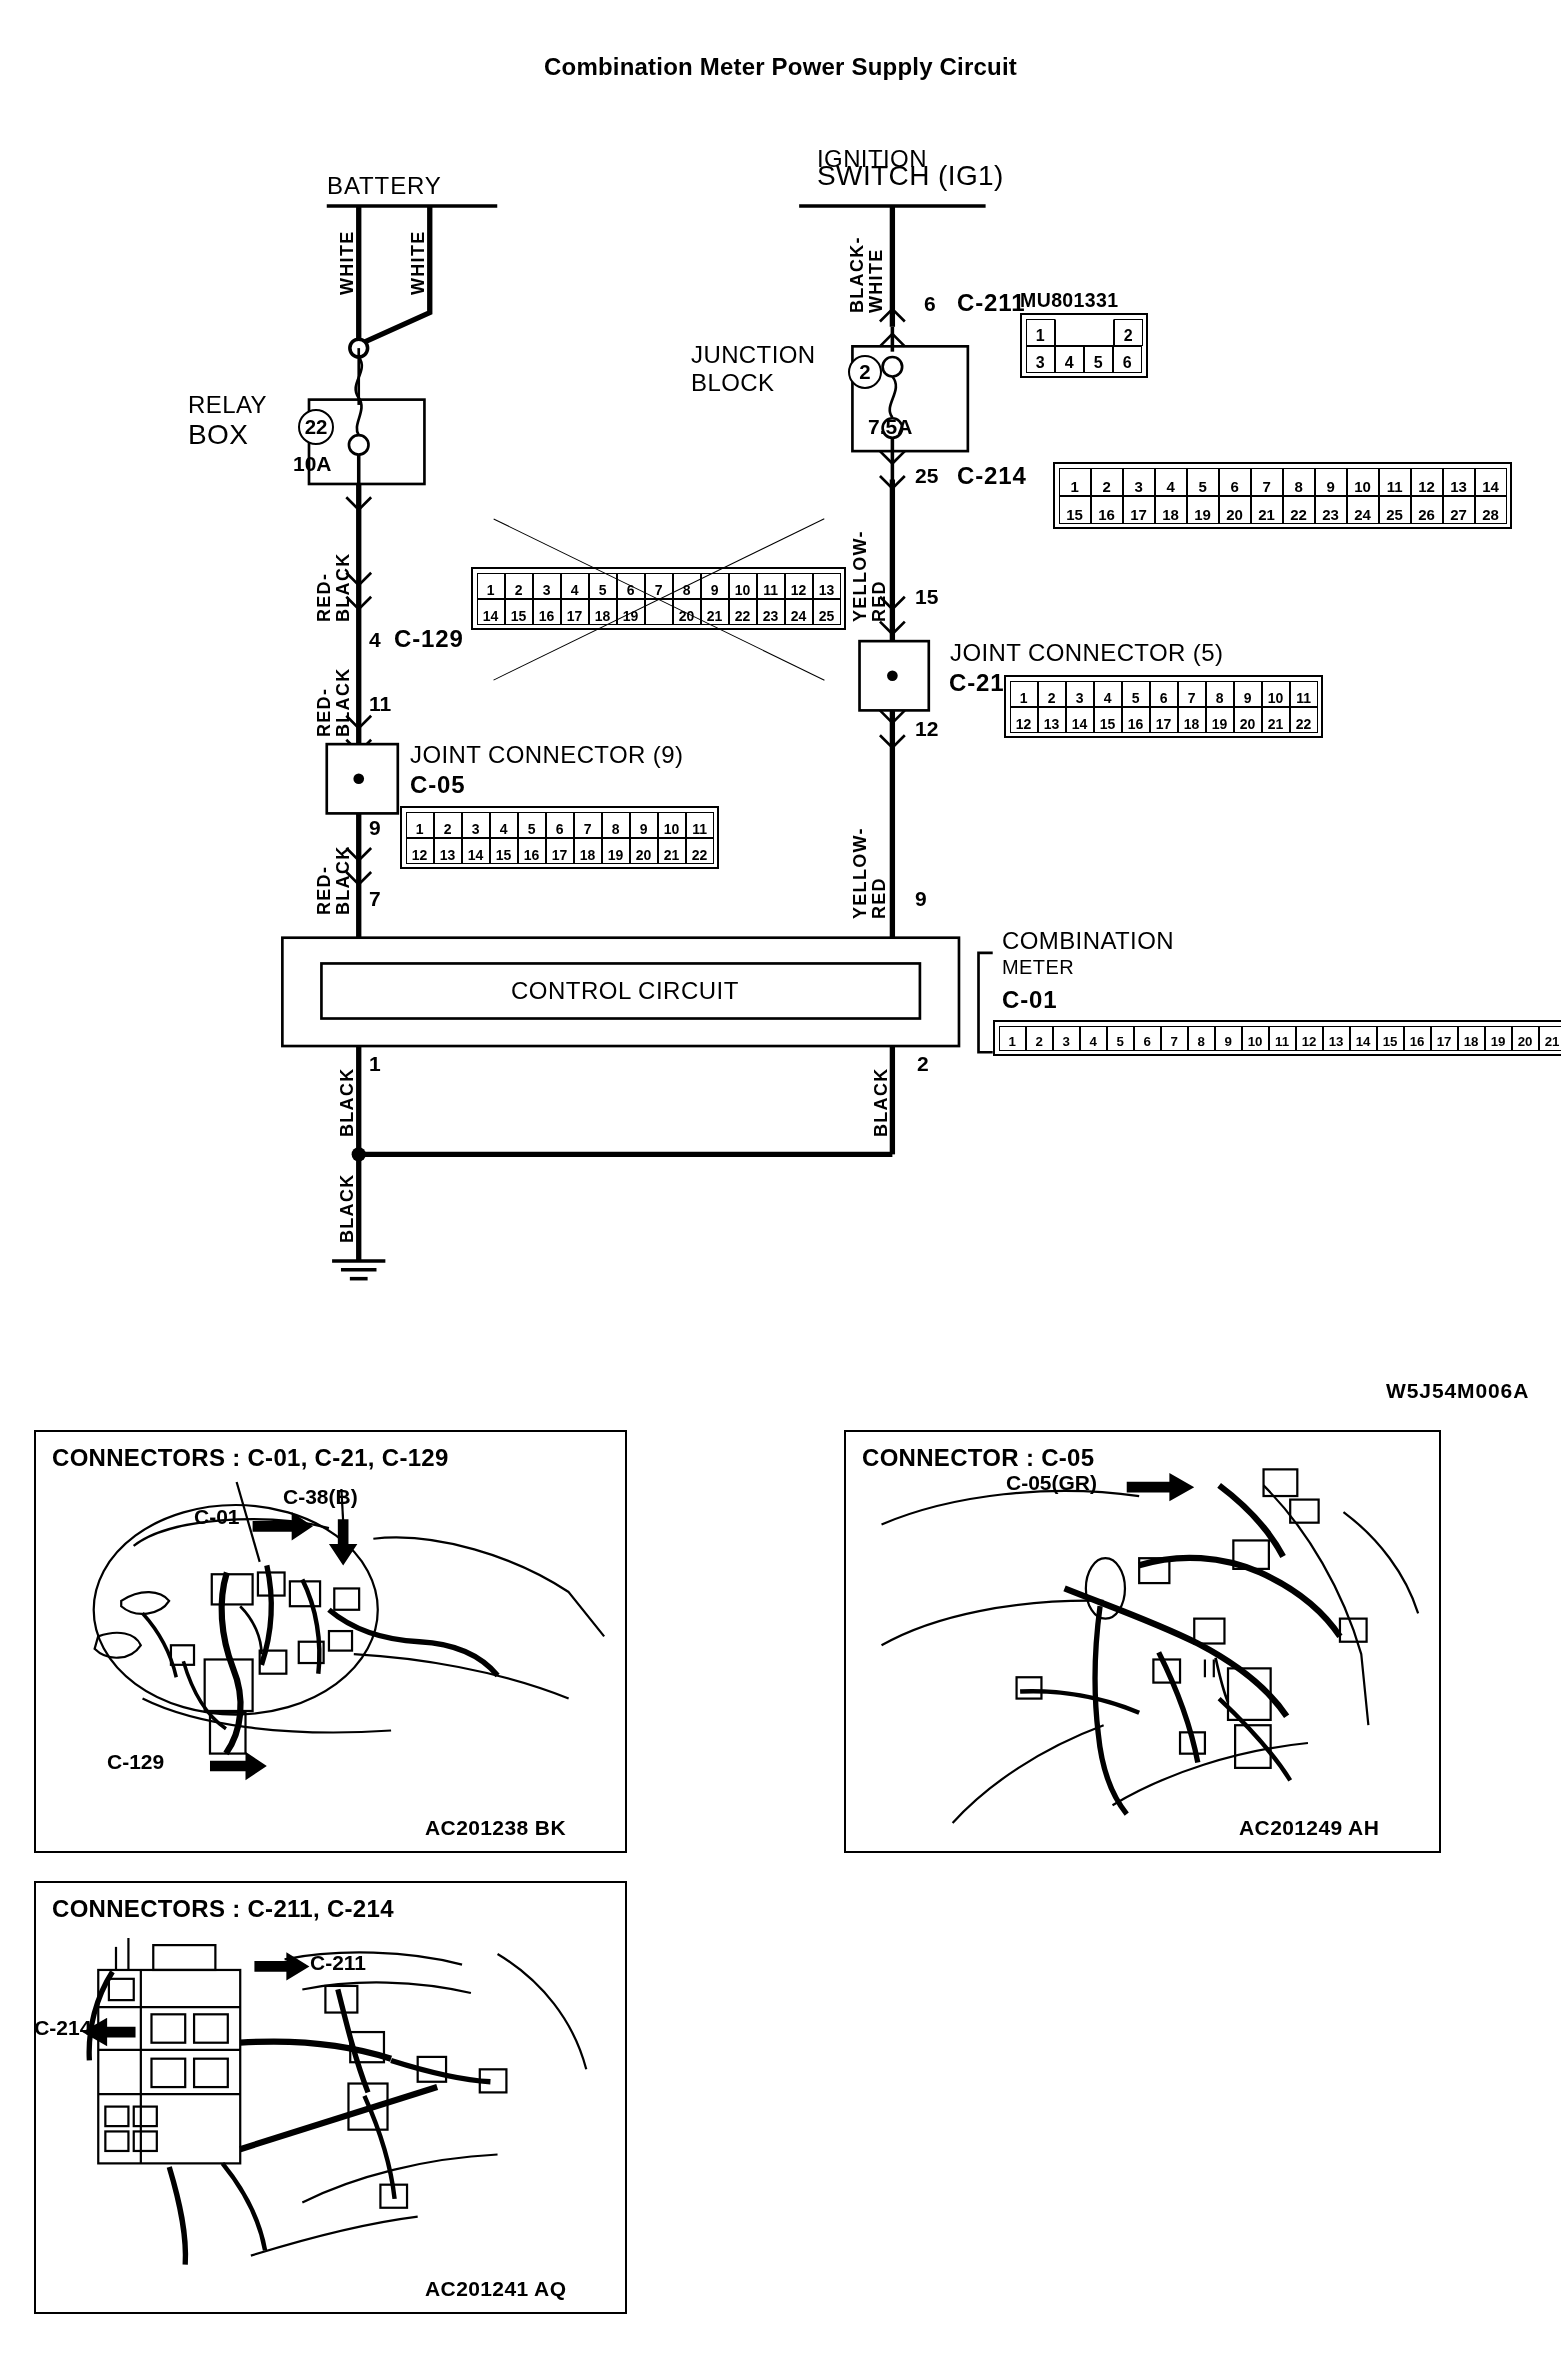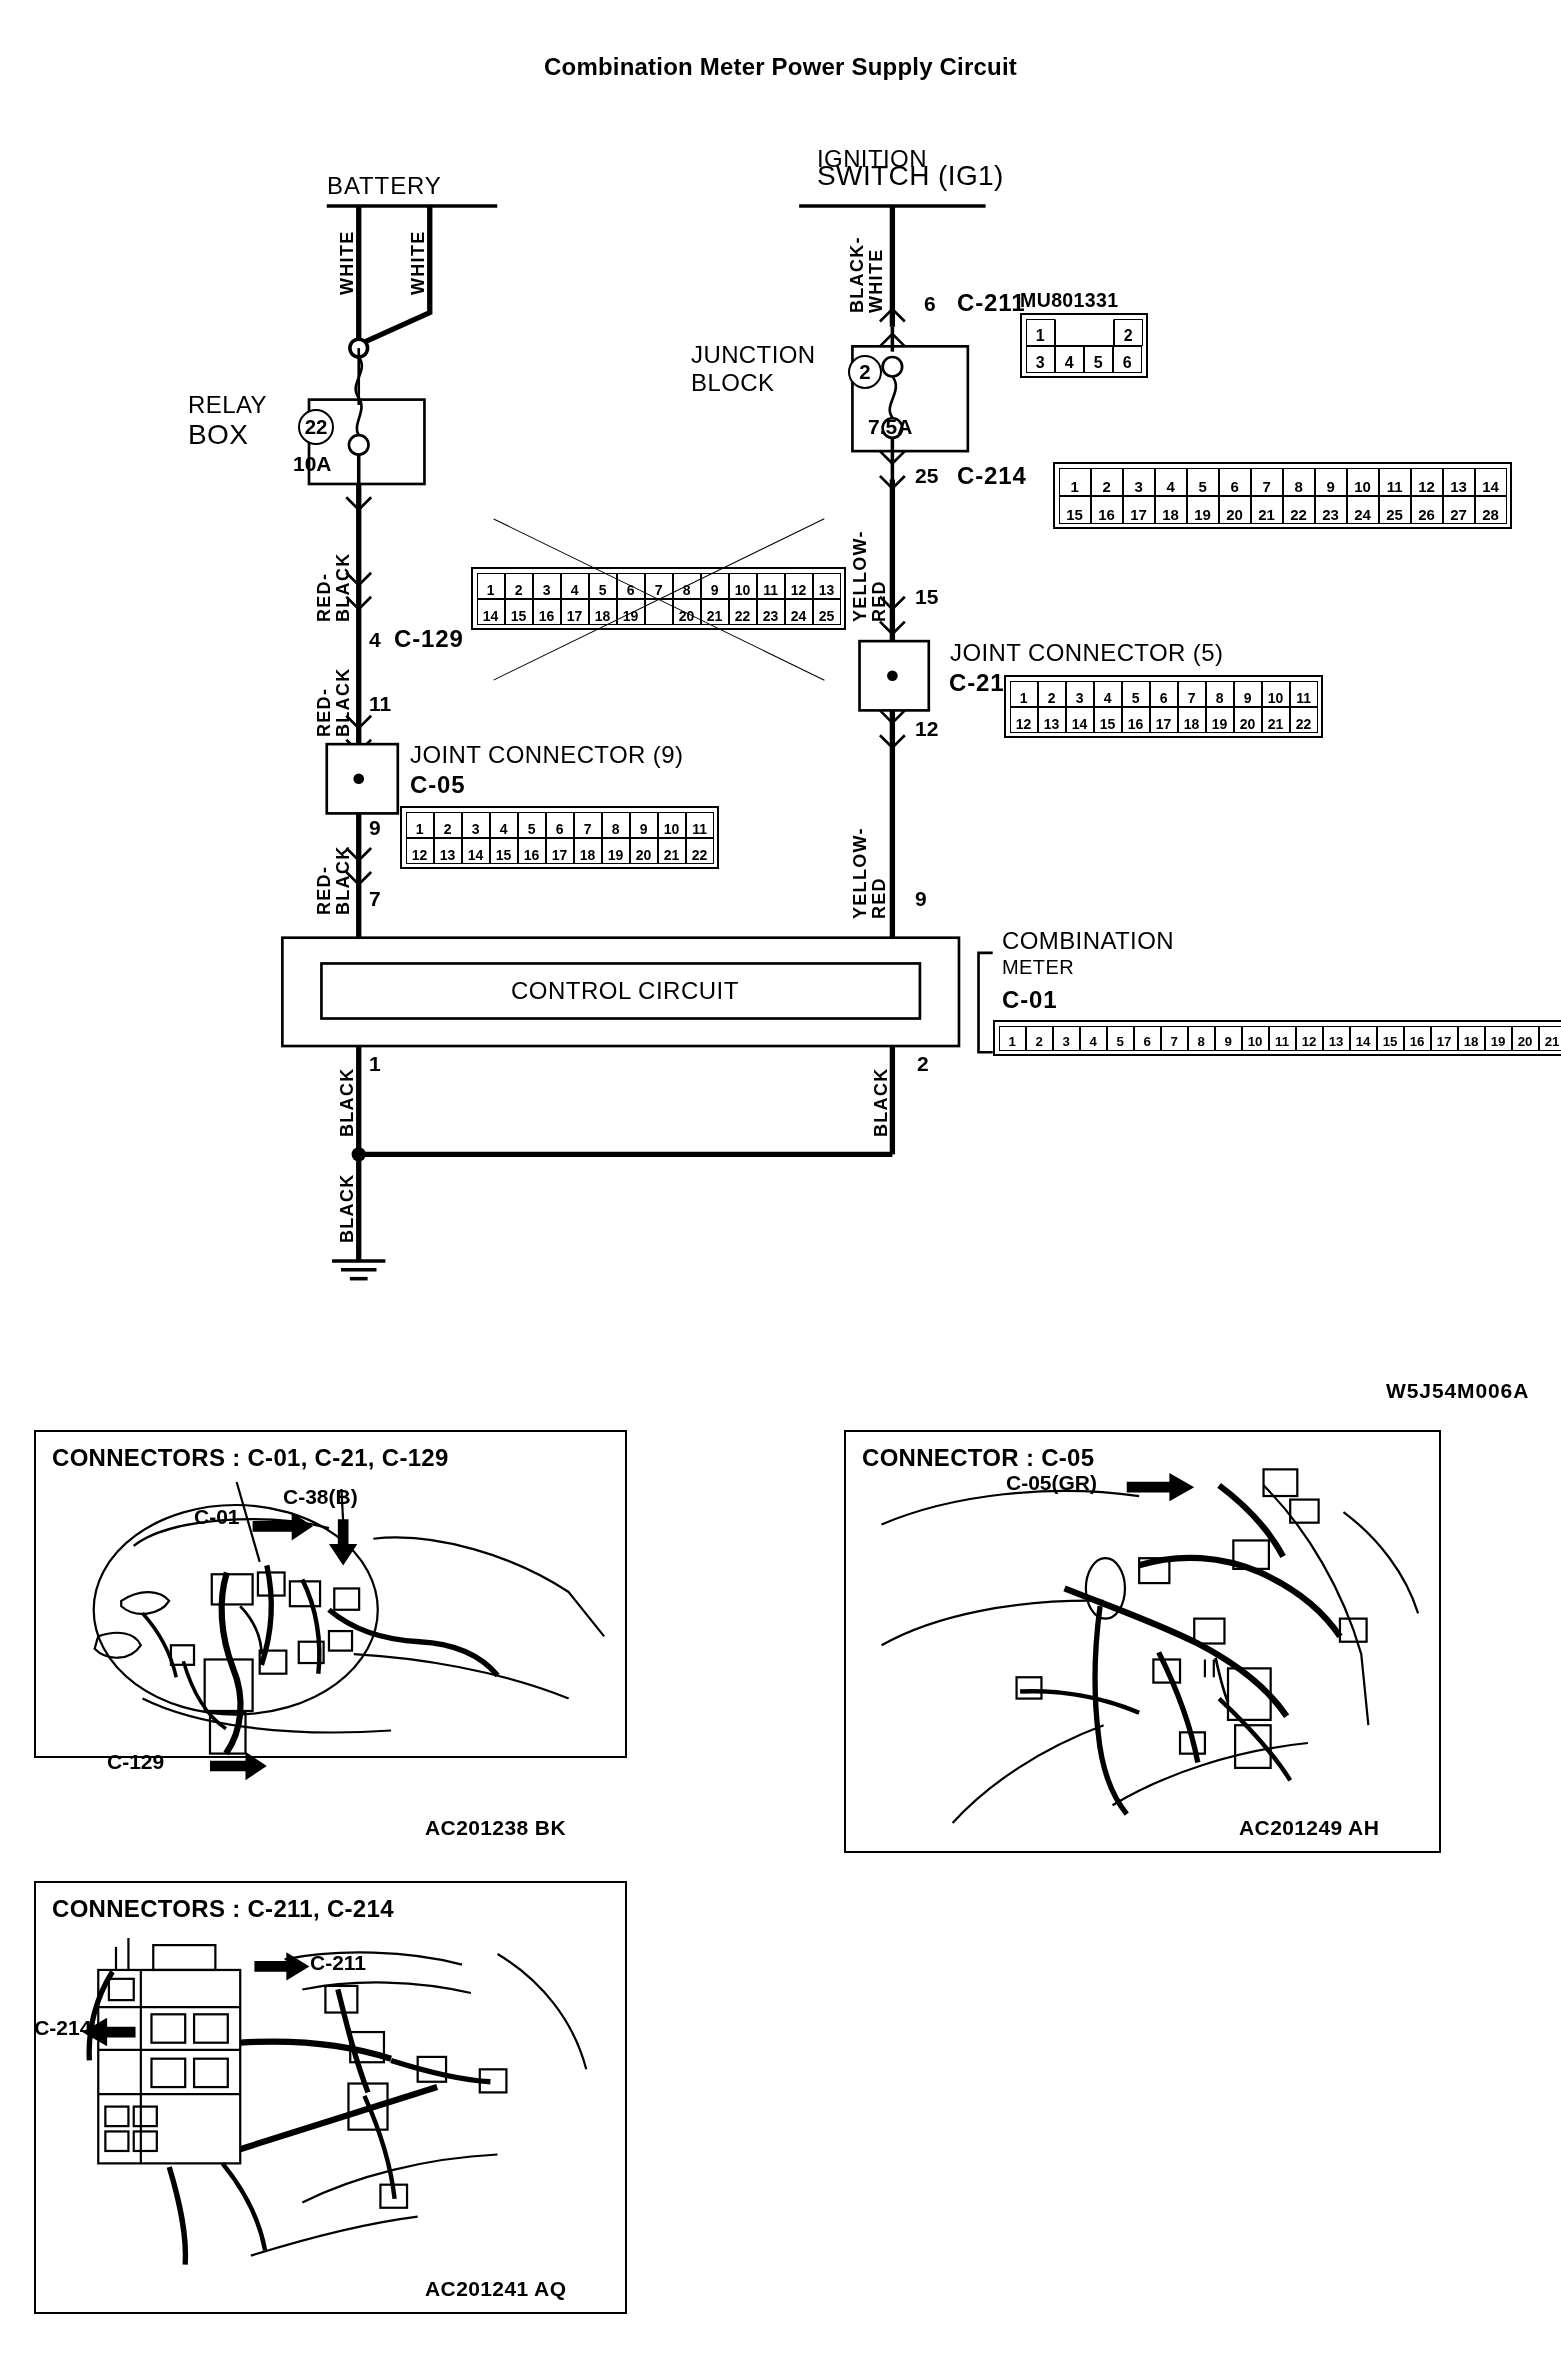--- a/index.html
+++ b/index.html
@@ -381,21 +381,21 @@
       <div class="cell" style="width: 27px; height: 25px; font-size: 13.3px;">17</div>
       <div class="cell" style="width: 27px; height: 25px; font-size: 13.3px;">18</div>
       <div class="cell" style="width: 27px; height: 25px; font-size: 13.3px;">19</div>
       <div class="cell" style="width: 27px; height: 25px; font-size: 13.3px;">20</div>
       <div class="cell" style="width: 27px; height: 25px; font-size: 13.3px;">21</div>
     </div>
   </div>
 
 <div id="sheetcode" style="left:1386px;top:1379px;">W5J54M006A</div>
 
-<div class="panel" style="left:34px;top:1430px;width:593px;height:328px;">
+<div class="panel" style="left:34px;top:1430px;width:593px;height:423px;">
   <div class="panel-title" style="left:16px;top:12.4px;">CONNECTORS : C-01, C-21, C-129</div>
   <svg width="593" height="423" style="left:0;top:0;" viewBox="0 0 668 476">
     <g stroke="#000" fill="none" stroke-width="2.5">
 
       <ellipse cx="225" cy="200" rx="160" ry="118"></ellipse>
       <path d="M110,128 C150,96 260,90 330,108"></path>
       <path d="M96,190 C118,176 140,178 150,190 C140,206 112,210 96,196 Z"></path>
       <path d="M70,230 C92,222 112,226 118,240 C106,258 80,258 66,244 Z"></path>
       <path d="M380,120 C450,112 540,140 600,180 L640,230"></path>
       <path d="M358,250 C430,254 520,268 600,300"></path>

